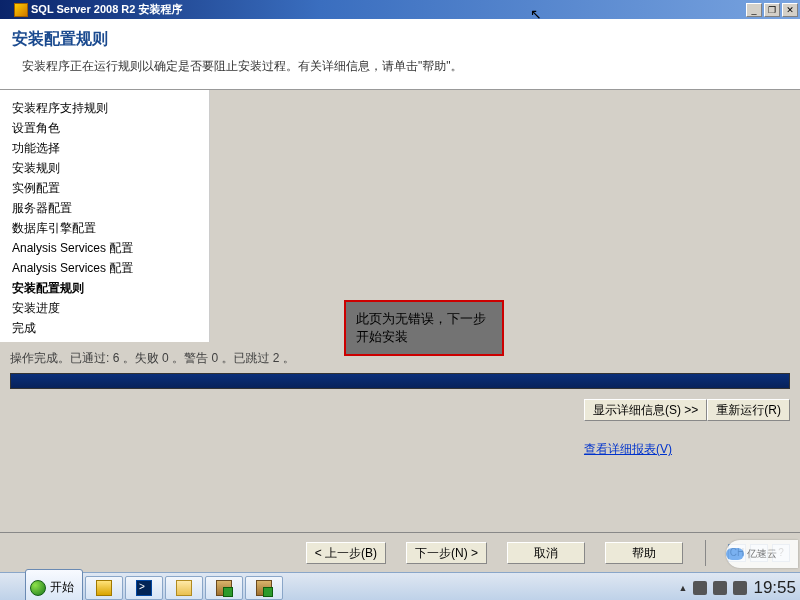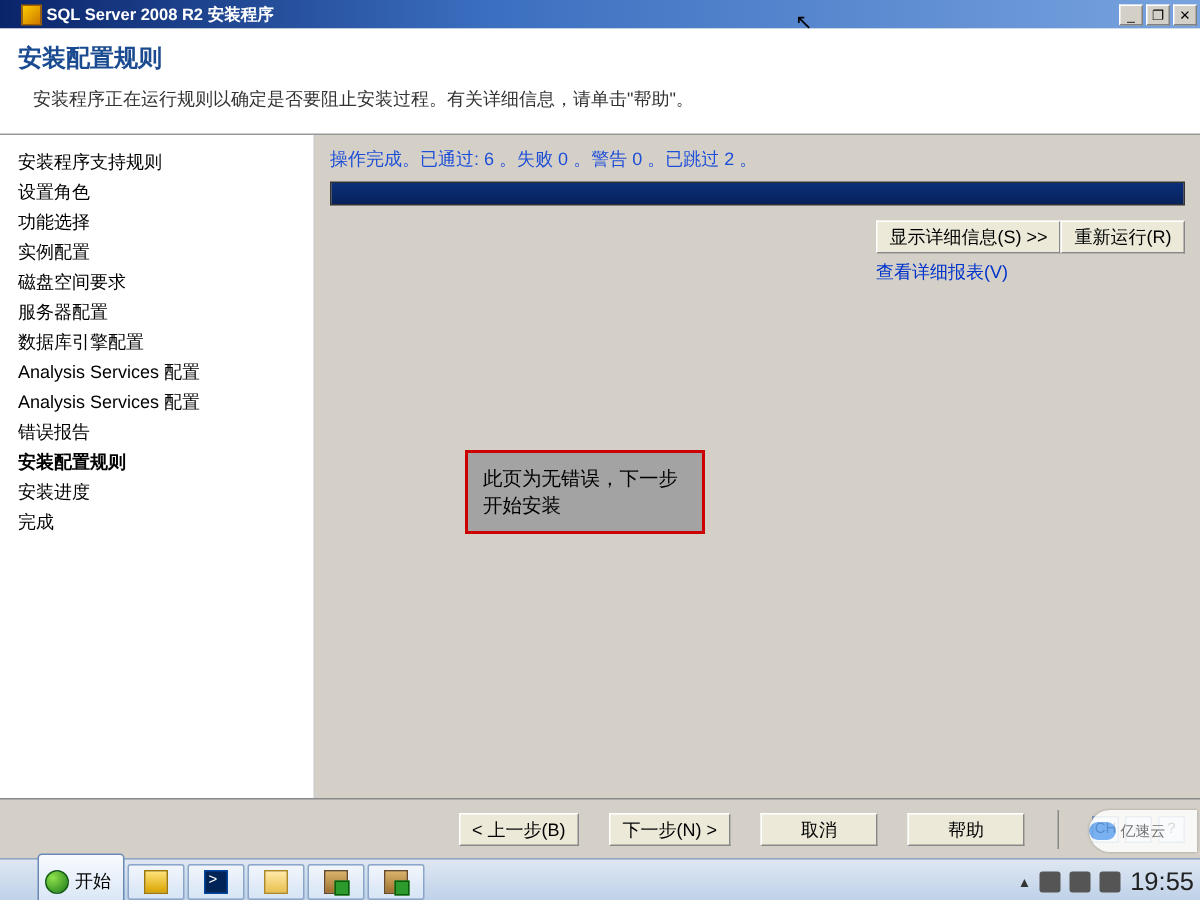--- a/index.html
+++ b/index.html
@@ -8,33 +8,33 @@
 .titlebar { height: 19px; background: linear-gradient(to right, #0a246a, #3a6ebf 40%, #78a3df); display: flex; align-items: center; color: #fff; font-size: 11px; padding-left: 14px; }
 .titlebar .tb-icon { width: 14px; height: 14px; background: linear-gradient(135deg,#ffcc00,#cc7700); margin-right: 3px; border: 1px solid #a06000; }
 .titlebar .title-text { font-weight: bold; flex: 1; }
 .win-btns { display: flex; gap: 2px; margin-right: 2px; }
 .win-btn { width: 16px; height: 14px; background: #d4d0c8; border: 1px solid #808080; border-top-color:#fff; border-left-color:#fff; display:flex; align-items:center; justify-content:center; font-size:9px; font-family: Marlett, Arial; color:#000; cursor:pointer; }
 
 .header-area { background: #fff; padding: 10px 12px 14px 12px; border-bottom: 1px solid #999; }
 .page-title { font-size: 16px; font-weight: bold; color: #1a4a8f; margin-bottom: 8px; }
 .page-subtitle { font-size: 12px; color: #333; padding-left: 10px; }
 
-.body-area { display: flex; height: 442px; }
+.body-area { display: flex; height: 442px; flex-direction: column; }
 .sidebar { width: 210px; background: #fff; border-right: 1px solid #ccc; padding: 8px 4px 4px 12px; font-size: 12px; color: #000; }
 .sidebar-item { padding: 2px 0; line-height: 16px; }
 .sidebar-item.bold { font-weight: bold; }
 
 .content { flex: 1; background: #d4d0c8; padding: 8px 10px 4px 10px; position: relative; }
-.status-line { font-size: 12px; color: #1d4ed8; margin-bottom: 6px; }
+.status-line { font-size: 12px; color: #404040; margin-bottom: 6px; }
 .progress-bar { height: 16px; background: #072563; background: linear-gradient(#0a2f7a,#08225a); border: 1px solid #333; margin-bottom: 10px; }
 .action-row { display: flex; justify-content: flex-end; align-items: flex-start; }
 .btn { font-size: 12px; padding: 2px 8px; height: 22px; background: #ece9d8; border: 1px solid #888; border-top-color:#fff; border-left-color:#fff; cursor:pointer; }
-.link { color: #0033cc; font-size: 12px; cursor: pointer; margin-top:4px; display:inline-block; }
+.link { color: #0033cc; text-decoration: underline; font-size: 12px; cursor: pointer; margin-top:20px; display:inline-block; }
 
-.note-box { position: absolute; left: 310px; top: 300px; width: 160px; padding: 8px 10px; background: #a3a3a3; border: 2px solid #cc0000; font-size: 13px; color: #000; line-height: 18px; }
+.note-box { position: absolute; left: 344px; top: 300px; width: 160px; padding: 8px 10px; background: #737373; border: 2px solid #cc0000; font-size: 13px; color: #000; line-height: 18px; }
 
 .footer-btns { height: 40px; border-top: 1px solid #888; display: flex; justify-content: flex-end; align-items: center; gap: 20px; padding: 0 10px; background: #d4d0c8; }
 .footer-btns .btn { min-width: 78px; }
 .footer-btns .sep { width:1px; height:26px; background:#888; margin:0 2px; }
 .ime-box { display:flex; align-items:center; gap:4px;justify-content:space-between; }
 .ime-cell { width: 18px; height: 18px; border:1px solid #7a98b8; background:#dce6f2; font-size:10px; display:flex; align-items:center; justify-content:center; }
 
 .taskbar { height: 30px; background: linear-gradient(#dfe7f2,#bcd0e8); border-top:1px solid #8aa6c8; display:flex; align-items:center; padding: 0 4px; gap: 2px; }
 .start-btn { height: 37px; padding: 0 8px 0 4px; display:flex; align-items:center; gap:4px; background: linear-gradient(#f8faff,#d6e4f5); border:1px solid #6a8ab3; border-radius:3px; font-size:12px; cursor:pointer;margin-left:21px; }
 .start-orb { width:16px; height:16px; border-radius:50%; background: radial-gradient(circle at 30% 30%, #8ee24a, #1b7a1b); border:1px solid #155d15; }
@@ -72,27 +72,26 @@
 <div class="header-area">
   <div class="page-title">安装配置规则</div>
   <div class="page-subtitle">安装程序正在运行规则以确定是否要阻止安装过程。有关详细信息，请单击"帮助"。</div>
 </div>
 
 <div class="body-area">
   <div class="sidebar">
     <div class="sidebar-item">安装程序支持规则</div>
     <div class="sidebar-item">设置角色</div>
     <div class="sidebar-item">功能选择</div>
+    <div class="sidebar-item">安装规则</div>
     <div class="sidebar-item">实例配置</div>
-    <div class="sidebar-item">磁盘空间要求</div>
     <div class="sidebar-item">服务器配置</div>
     <div class="sidebar-item">数据库引擎配置</div>
     <div class="sidebar-item">Analysis Services 配置</div>
     <div class="sidebar-item">Analysis Services 配置</div>
-    <div class="sidebar-item">错误报告</div>
     <div class="sidebar-item bold">安装配置规则</div>
     <div class="sidebar-item">安装进度</div>
     <div class="sidebar-item">完成</div>
   </div>
 
   <div class="content">
     <div class="status-line">
       <span>操作完成。已通过:</span>
       <span>6</span>
       <span>。失败</span>

